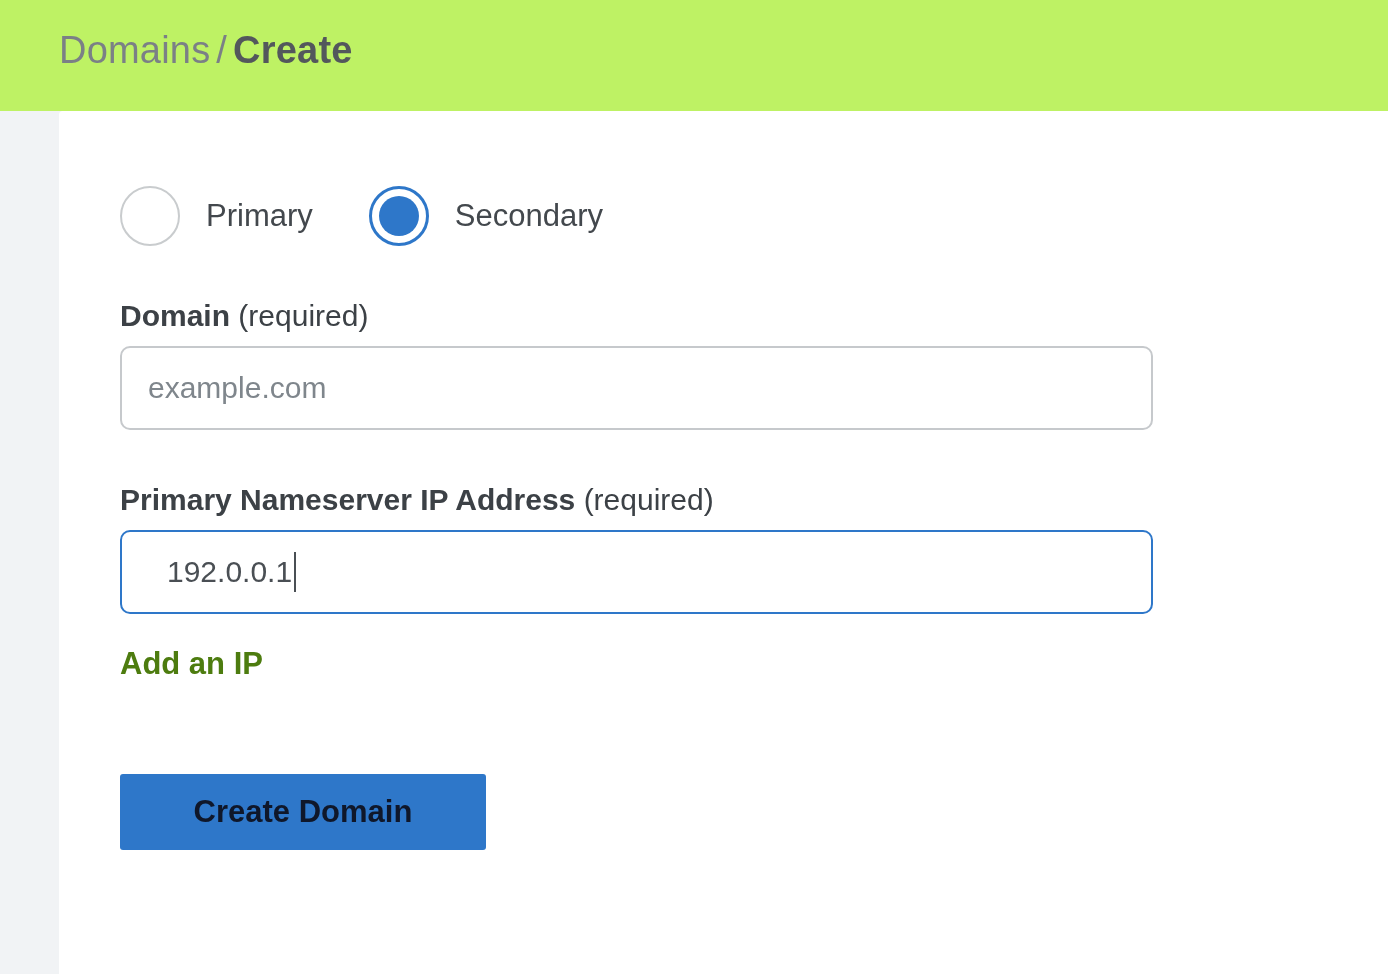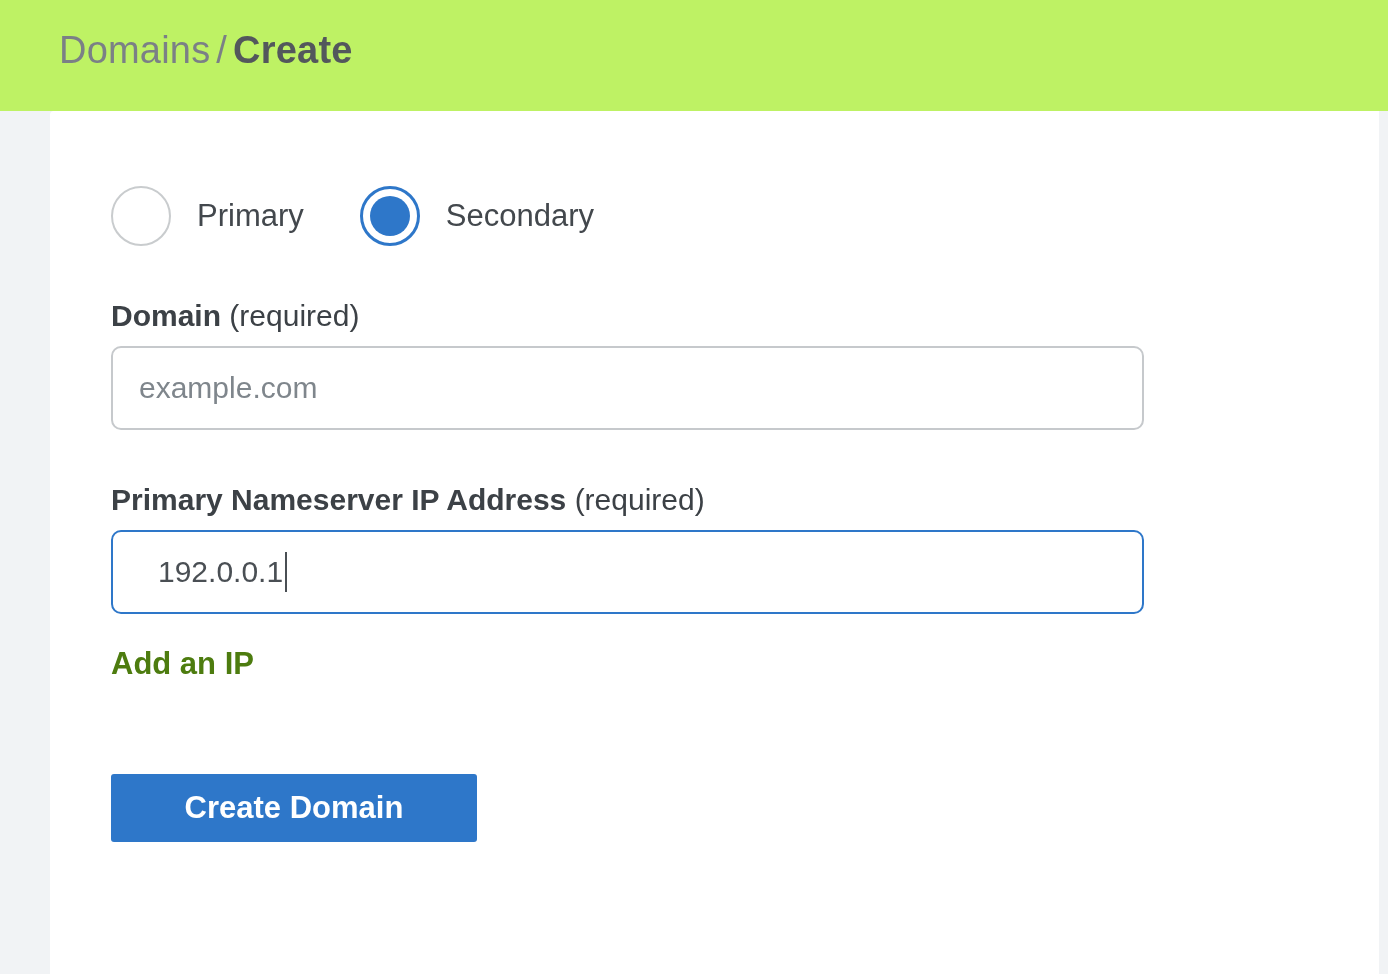--- a/index.html
+++ b/index.html
@@ -22,21 +22,21 @@
     letter-spacing: 0.2px;
   }
   .breadcrumb .crumb-current {
     color: #53575c;
     font-weight: 700;
   }
   .breadcrumb .crumb-sep { padding: 0 6px; }
   
   .card {
     position: absolute;
-    left: 50px; top: 111px;
+    left: 59px; top: 111px;
     width: 1329px; height: 863px;
     background: #ffffff;
     border-top-left-radius: 4px;
     padding: 75px 0 0 61px;
   }
   
   .radio-row {
     display: flex;
     align-items: center;
     gap: 56px;
@@ -113,25 +113,25 @@
     margin-top: 32px;
     font-size: 31px;
     font-weight: 700;
     color: #4d7c0f;
     text-decoration: none;
     cursor: pointer;
   }
   .create-btn {
     display: block;
     margin-top: 92px;
-    width: 366px; height: 68px;
+    width: 366px; height: 76px;
     background: #2e77c9;
     border: none;
     border-radius: 3px;
-    color: #ffffff;
+    color: #0f172a;
     font-family: "Liberation Sans", "DejaVu Sans", sans-serif;
     font-size: 31px;
     font-weight: 700;
     cursor: pointer;
     text-align: center;
   }
 </style>
 </head>
 <body>
 

